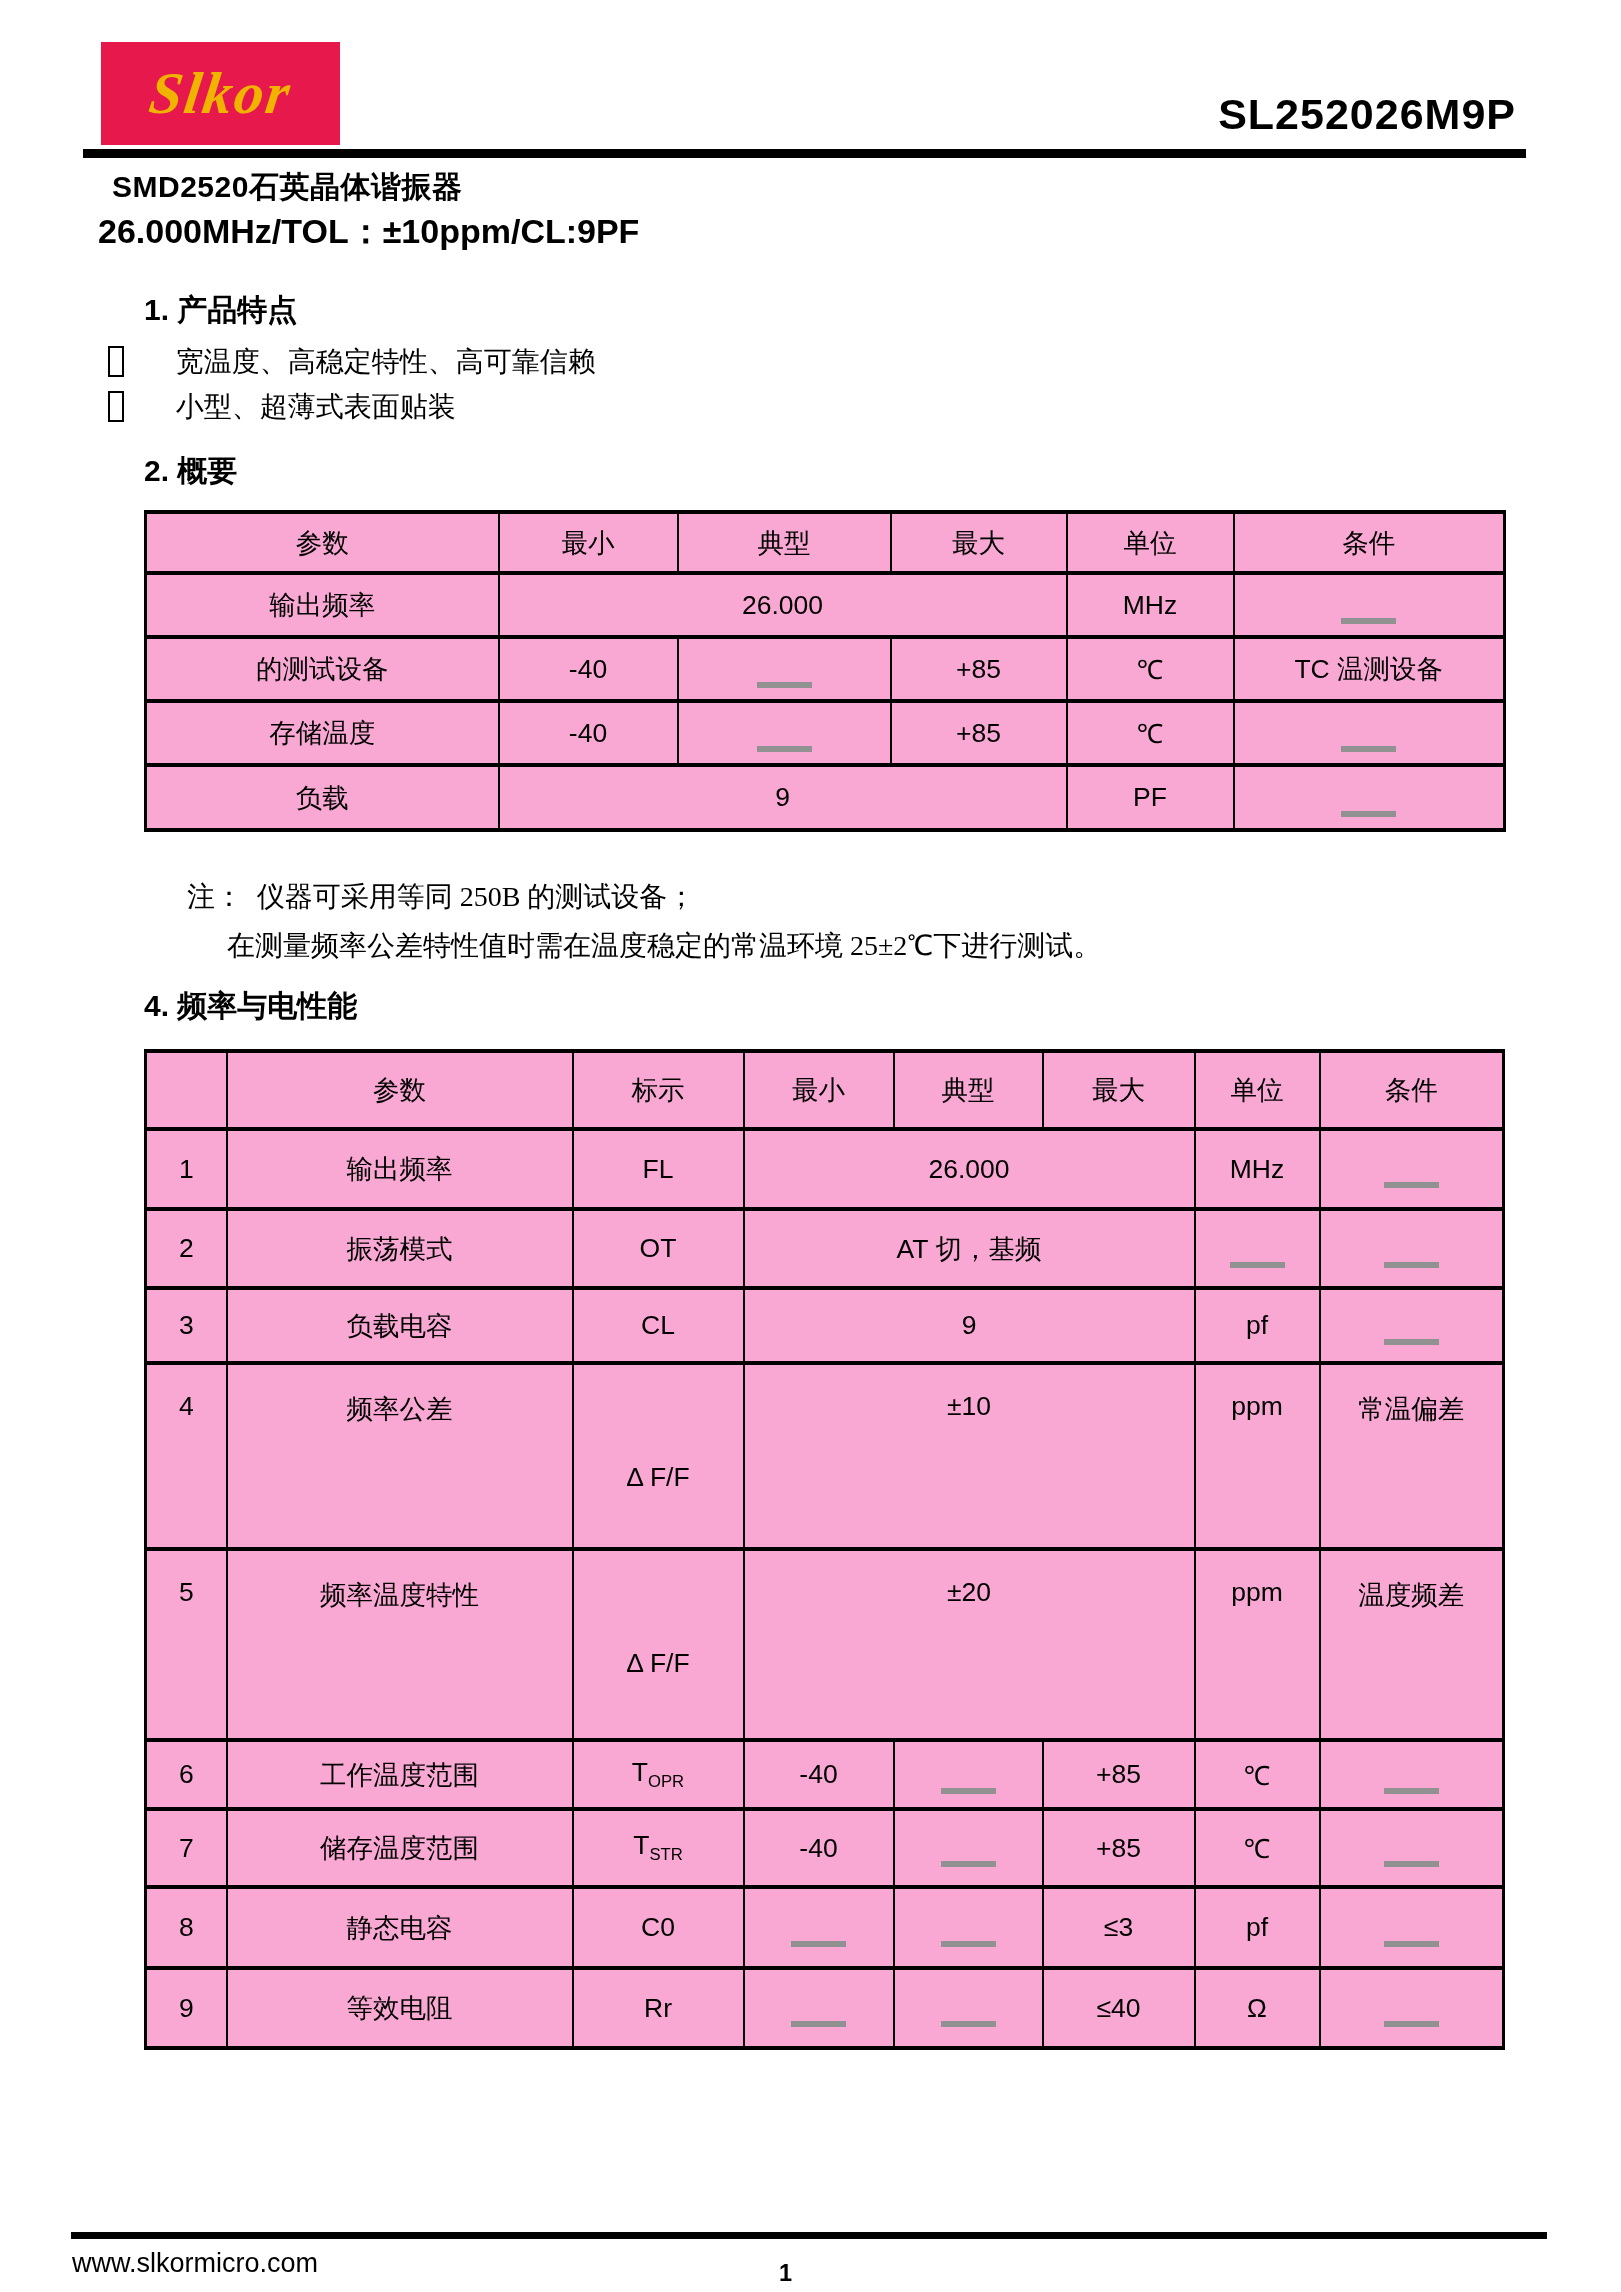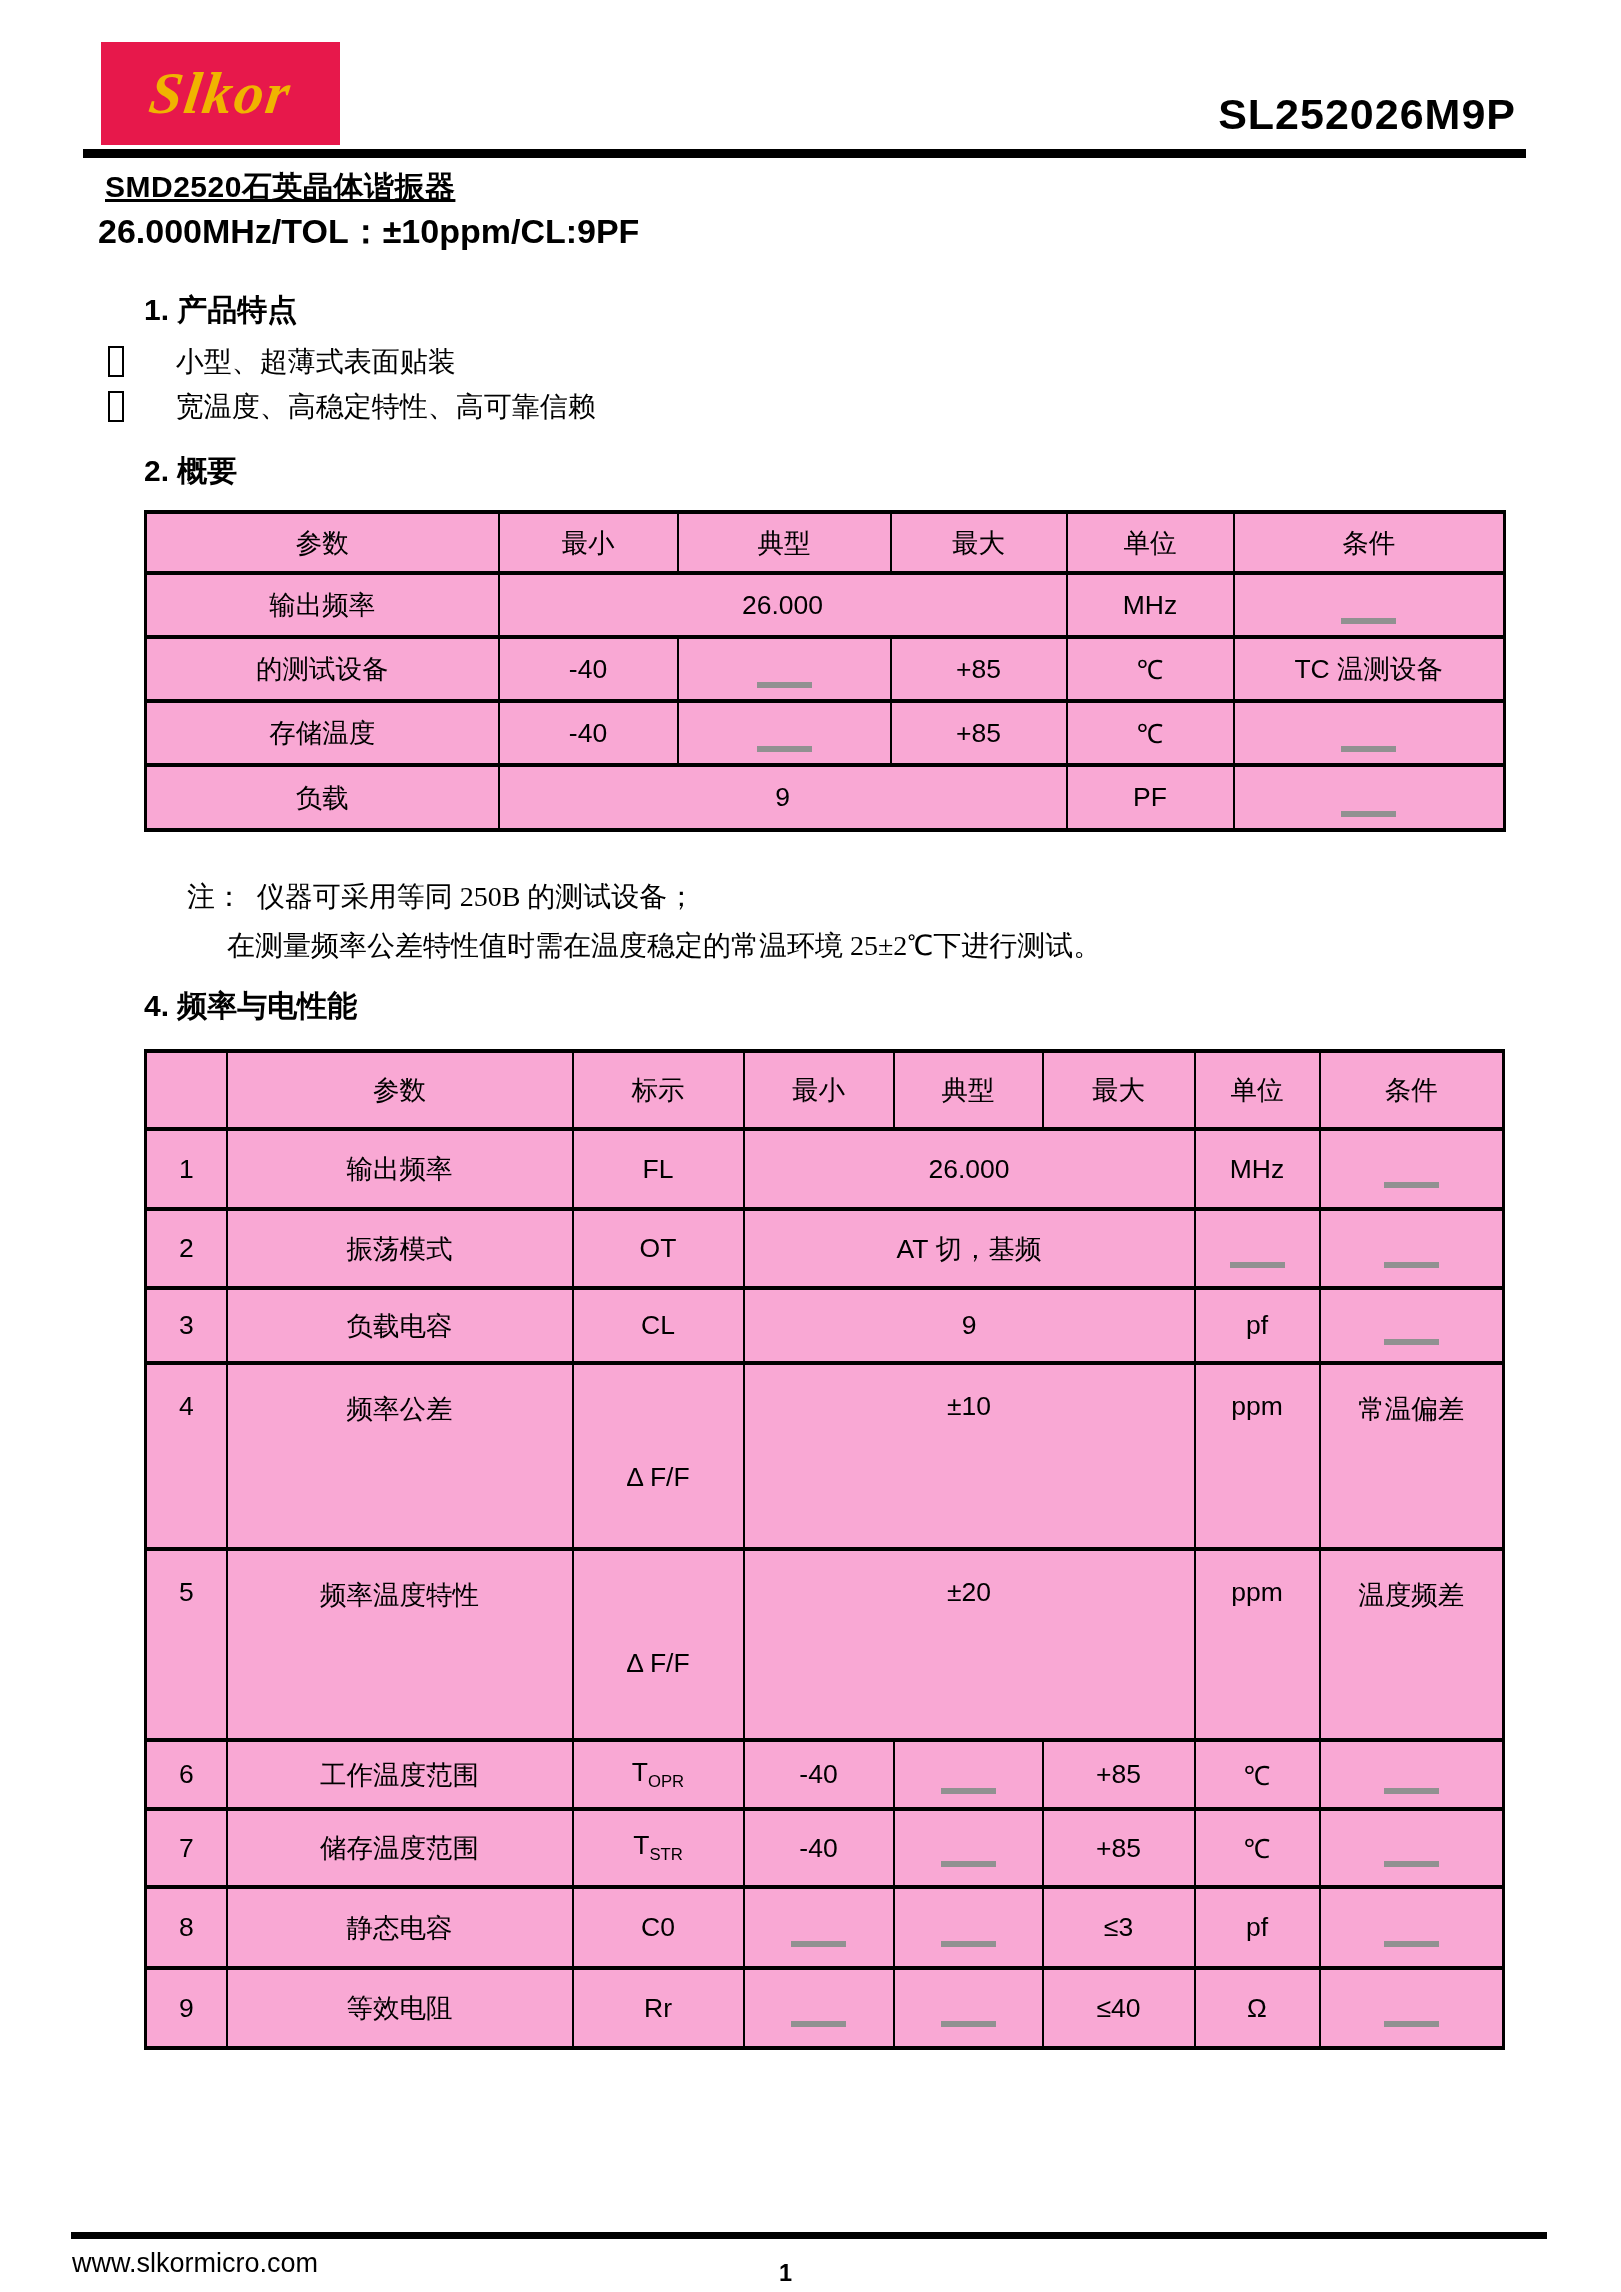--- a/index.html
+++ b/index.html
@@ -11,21 +11,21 @@
 
   
   .logo{left:101px;top:42px;width:239px;height:103px;background:#e7184b;
         display:flex;align-items:center;justify-content:center;}
   .logo-text{color:#f0b400;font-style:italic;font-weight:bold;font-size:59px;
              font-family:"Liberation Serif",serif;transform:skewX(-8deg);letter-spacing:2px;}
   .part-number{top:90px;left:0;width:1516px;text-align:right;
                font-size:43px;font-weight:bold;letter-spacing:1px;}
   .header-rule{left:83px;top:149px;width:1443px;height:8.8px;background:#000;}
 
-  .title1{left:105px;top:167px;font-size:30px;font-weight:bold;letter-spacing:0.5px;text-decoration:underline;}
+  .title1{left:112px;top:167px;font-size:30px;font-weight:bold;letter-spacing:0.5px;}
   .title2{left:98px;top:209px;font-size:34px;font-weight:bold;}
 
   .sec-heading{font-size:30px;font-weight:bold;margin-top:8px;}
   .h1{left:144px;top:282px;}
   .h2{left:144px;top:443px;}
   .h3{left:144px;top:978px;}
 
   .bullets{left:108px;top:339px;font-family:"Liberation Serif",serif;font-size:28px;}
   .bullet-line{display:flex;align-items:center;height:45px;}
   .tofu{display:inline-block;width:11.8px;height:26.5px;border:2px solid #000;
@@ -63,25 +63,25 @@
   <div class="abs part-number">SL252026M9P</div>
   <div class="abs header-rule"></div>
 
   <div class="abs title1">SMD2520石英晶体谐振器</div>
   <div class="abs title2">26.000MHz/TOL：±10ppm/CL:9PF</div>
 
   <div class="abs sec-heading h1">1. 产品特点</div>
   <div class="abs bullets">
     <div class="bullet-line">
       <span class="tofu"></span>
-      <span>小型、超薄式表面贴装</span>
+      <span>宽温度、高稳定特性、高可靠信赖</span>
     </div>
     <div class="bullet-line">
       <span class="tofu"></span>
-      <span>宽温度、高稳定特性、高可靠信赖</span>
+      <span>小型、超薄式表面贴装</span>
     </div>
   </div>
 
   <div class="abs sec-heading h2">2. 概要</div>
 
   <table class="tbl" style="left:144px;top:510px;width:1358px;">
     <colgroup>
       <col style="width:353px">
         <col style="width:179px">
         <col style="width:213px">

